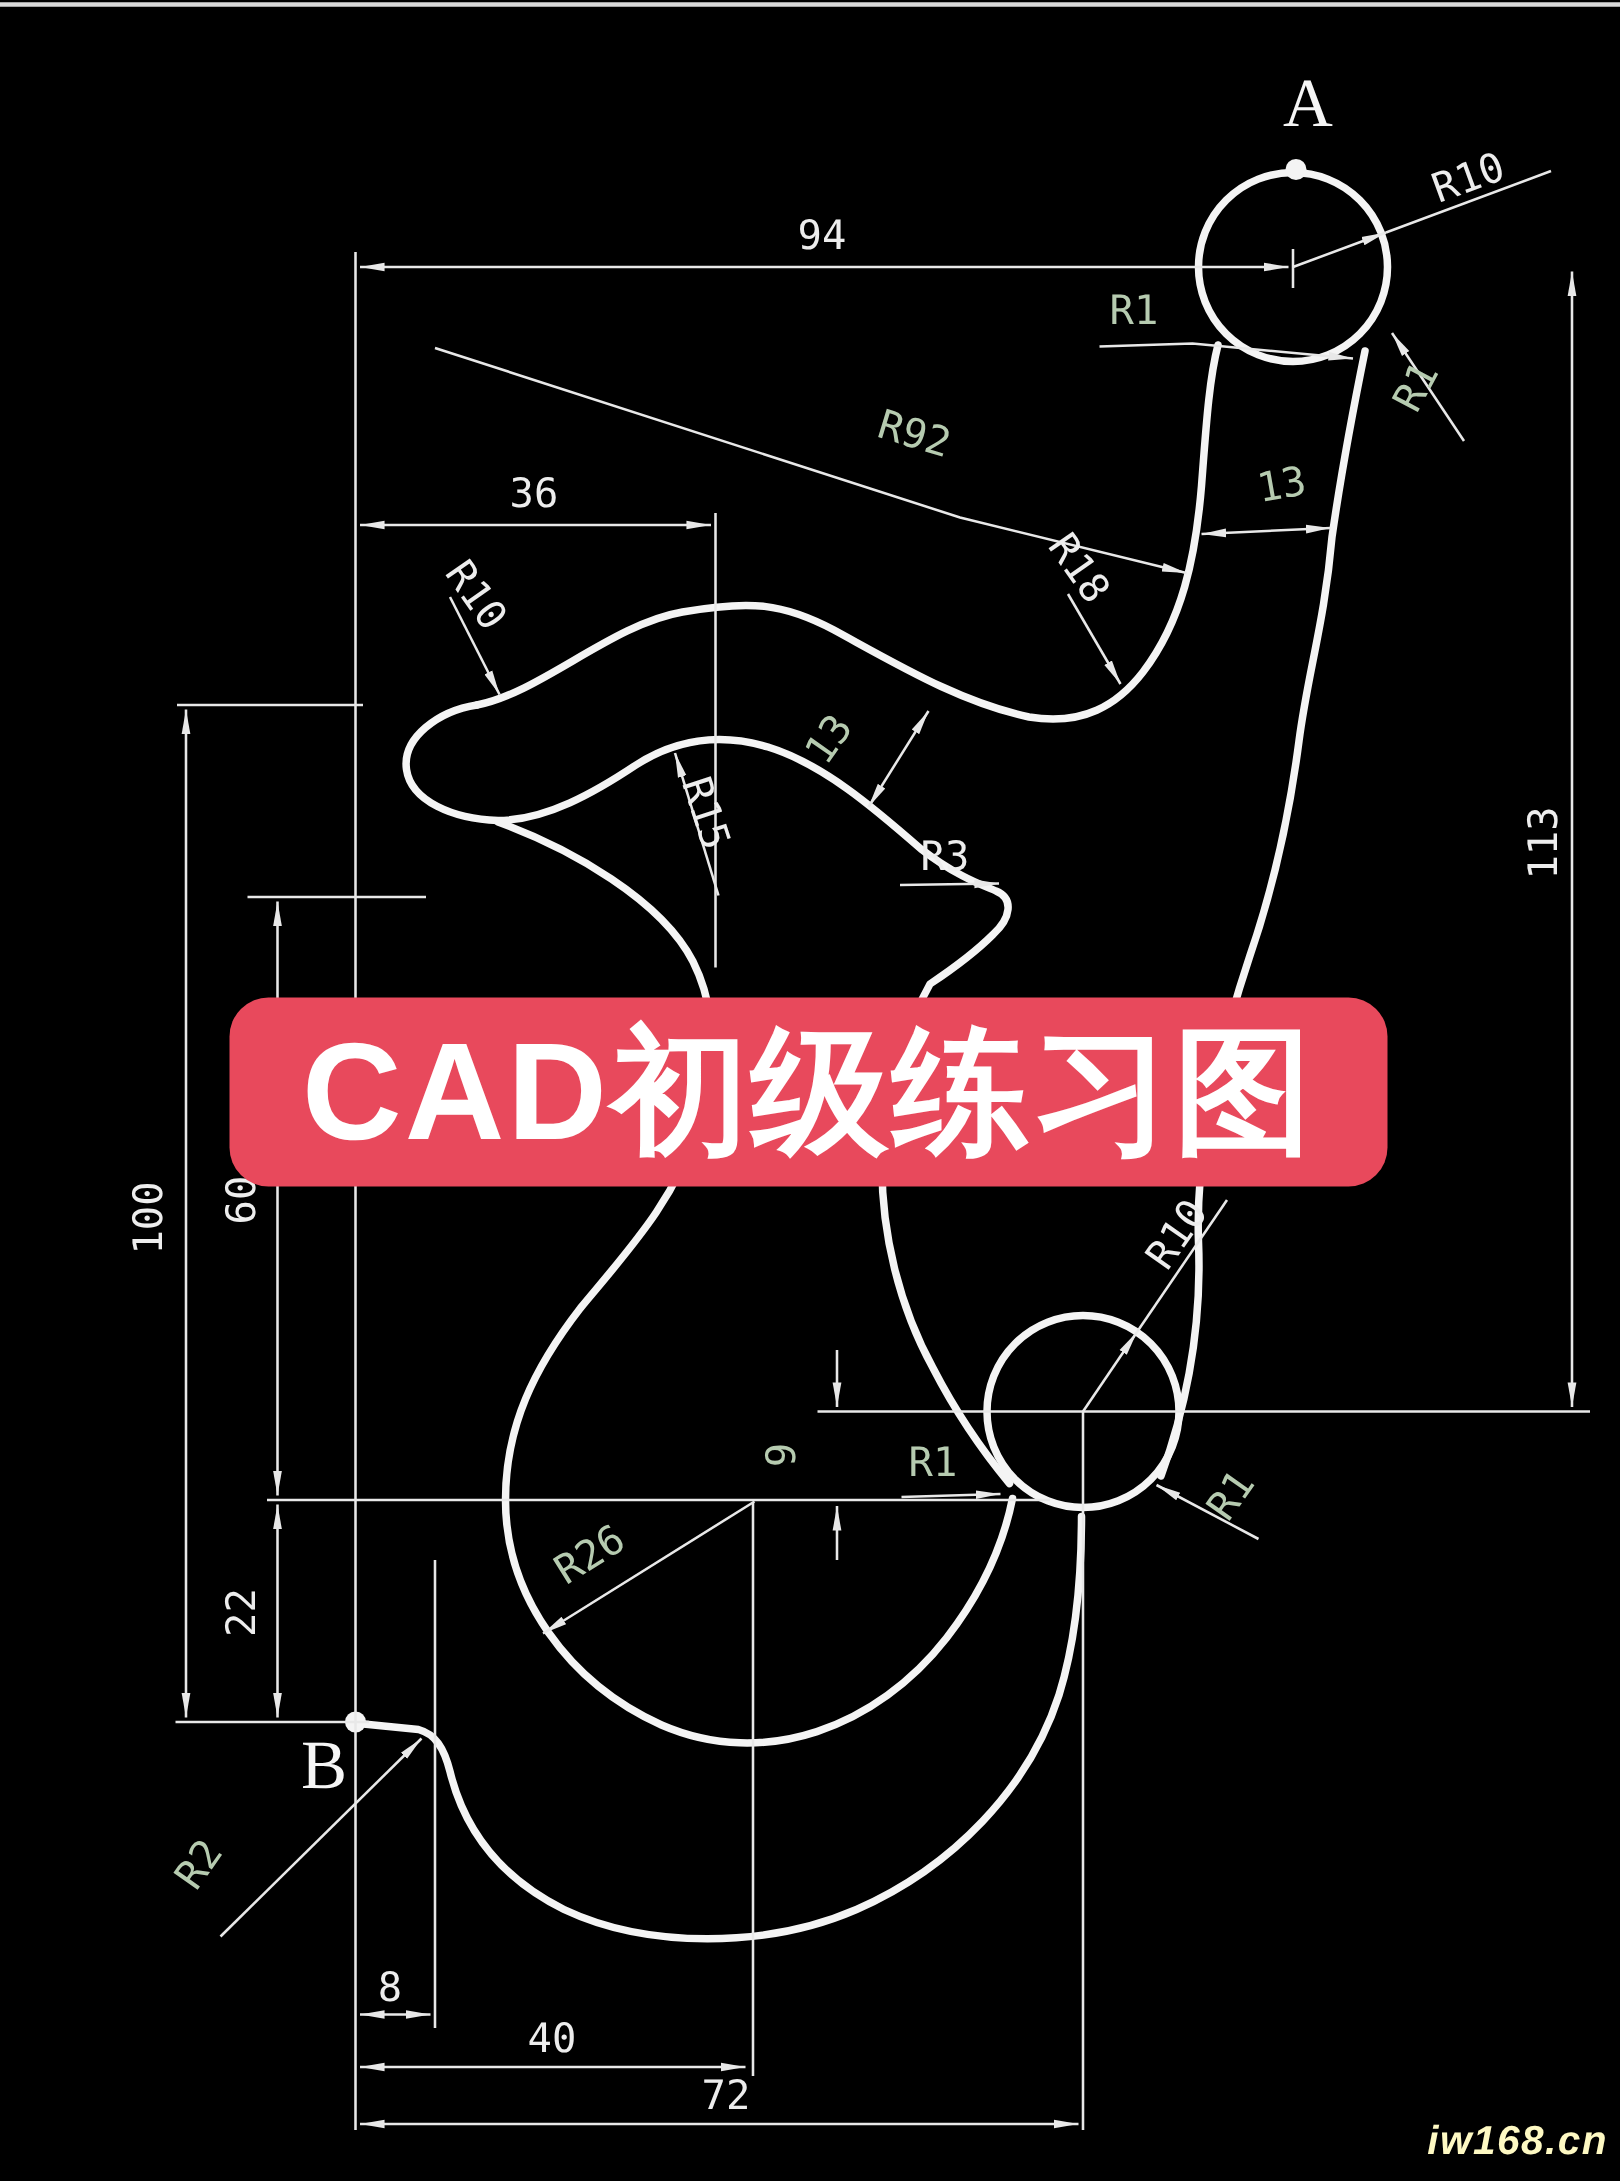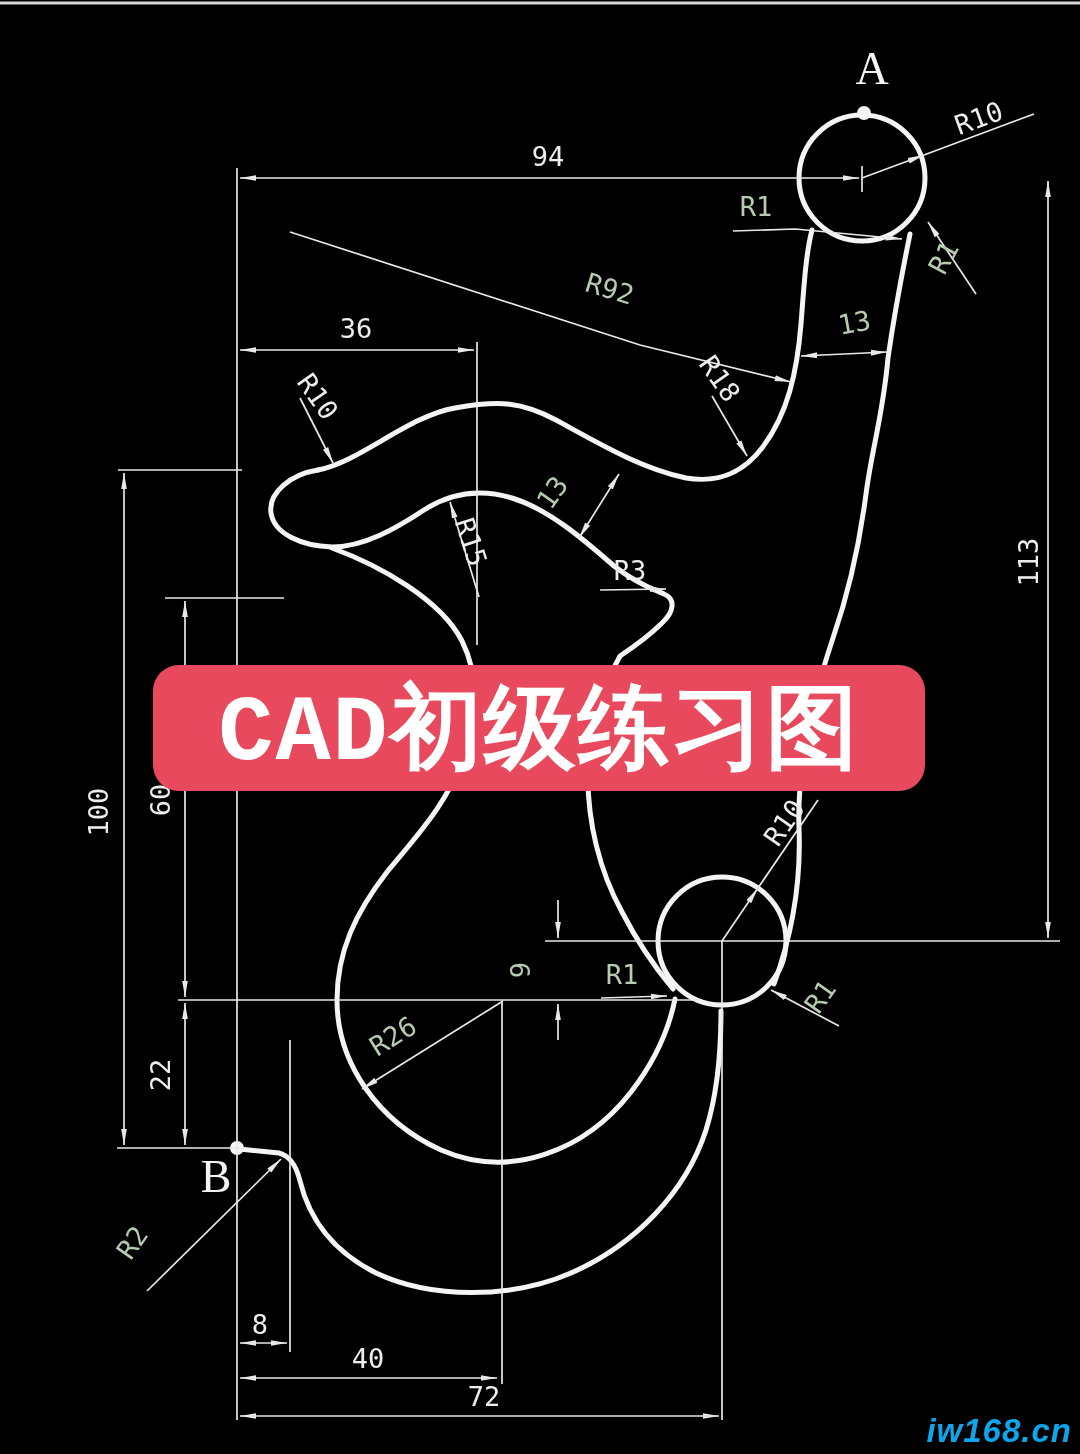--- a/index.html
+++ b/index.html
@@ -9,22 +9,22 @@
   .shape{stroke:#f4f4f4;stroke-width:5;fill:none;stroke-linecap:round;stroke-linejoin:round;}
   .fdot{fill:#f4f4f4;stroke:none;}
   .dim{stroke:#e8e8e8;stroke-width:1.7;fill:none;}
   .bord{stroke:#d9d9d9;stroke-width:3;}
   .txt{font-family:"DejaVu Sans Mono",monospace;font-size:27px;fill:#ededed;text-anchor:middle;}
   .grn{fill:#b6cbb0;}
   .serif{font-family:"Liberation Serif",serif;font-size:46px;fill:#f5f5f5;text-anchor:middle;}
   .banner{position:absolute;left:153px;top:665px;width:772px;height:126px;background:#e8495c;
           border-radius:26px;display:flex;align-items:center;justify-content:center;}
   .banner span{color:#fff;font-size:92px;font-weight:bold;letter-spacing:2px;white-space:nowrap;
-          font-family:Liberation Mono, monospace;}
-  .watermark{position:absolute;right:8px;top:1412px;color:#0ea5e9;font-size:33px;font-weight:bold;
+          font-family:Liberation Sans, sans-serif;}
+  .watermark{position:absolute;right:8px;top:1412px;color:#fef9c3;font-size:27px;font-weight:bold;
           font-style:italic;font-family:"Liberation Sans",sans-serif;letter-spacing:1px;}
 </style>
 </head>
 <body>
 
 <div class="stage">
 
 <svg width="1080" height="1454" viewBox="0 0 1080 1454">
   <defs>
     <marker id="ar" viewBox="0 0 14 6" refX="13.5" refY="3" markerWidth="17" markerHeight="7.5" orient="auto-start-reverse" markerUnits="userSpaceOnUse">

